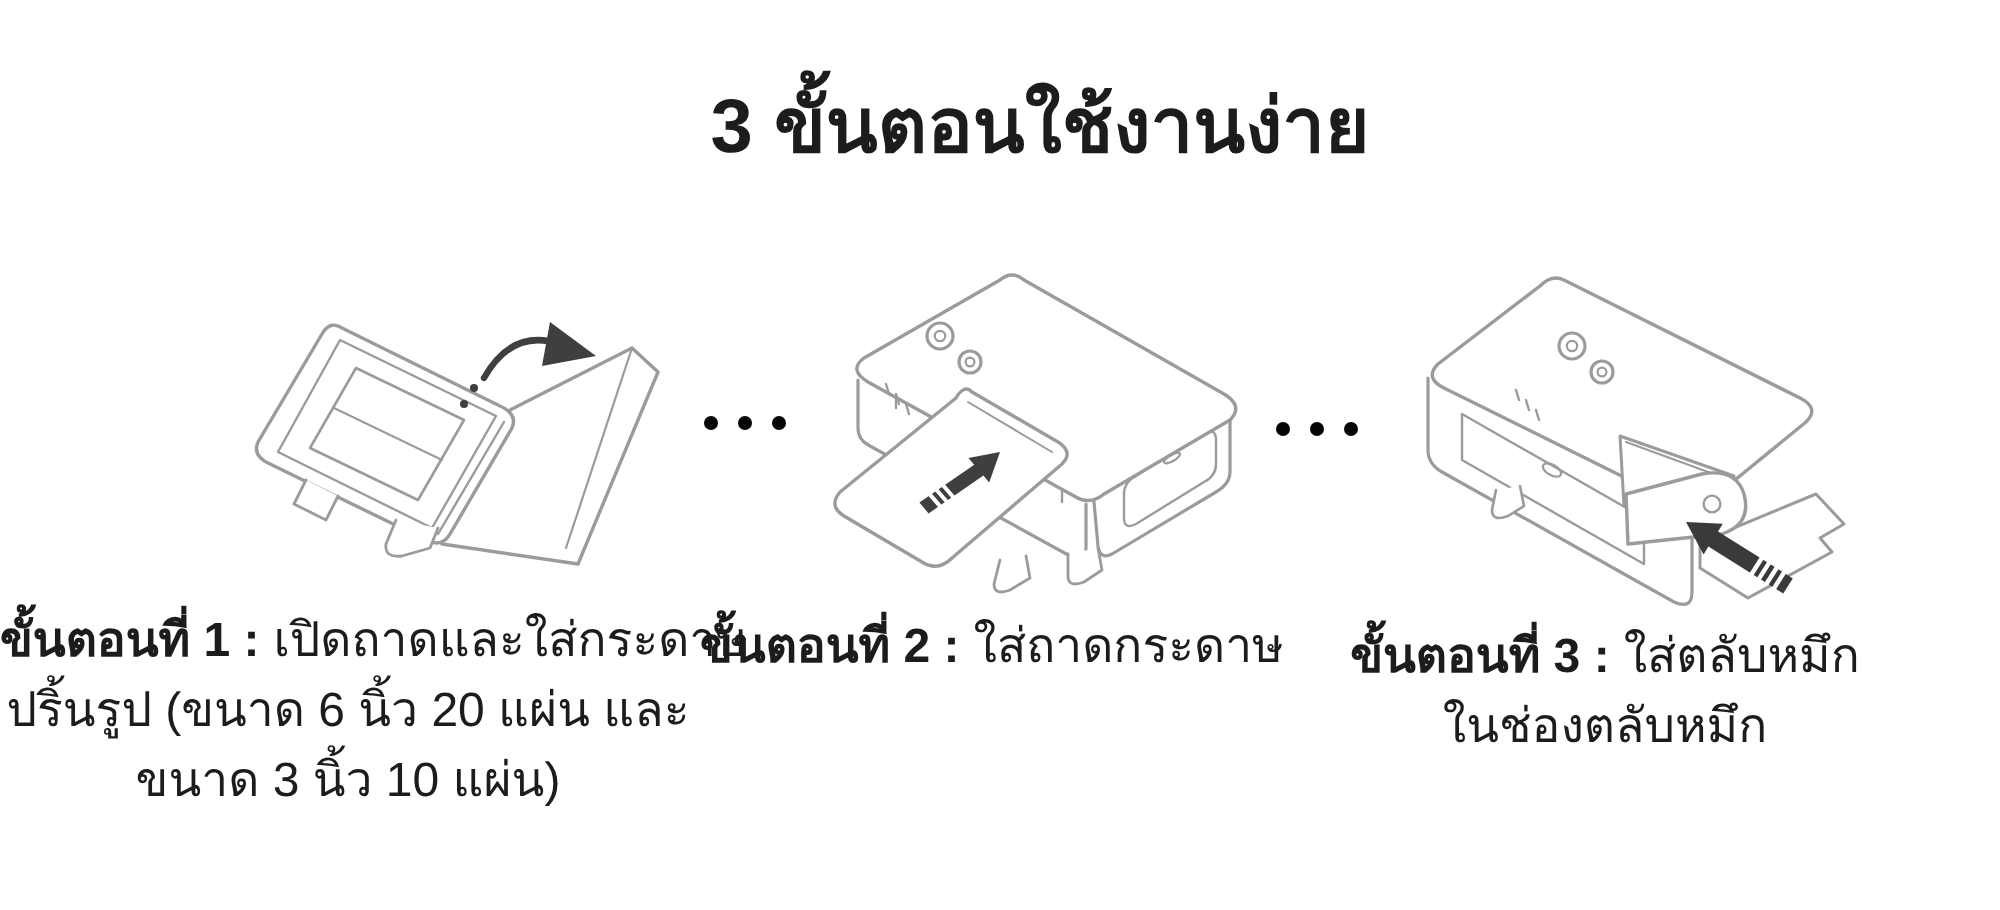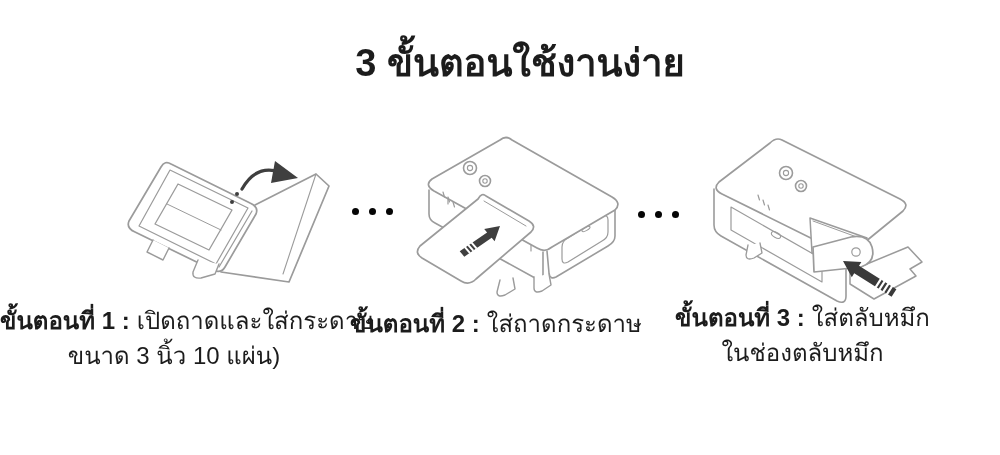--- a/index.html
+++ b/index.html
@@ -130,23 +130,24 @@
 
     <g fill="#3a3a3a" stroke="none">
       <polygon points="145,130 163.4,130.9 161,134.7 198.4,158.2 193.6,165.8 156.2,142.3 153.8,146.2"></polygon>
       <path d="M194.2,154.9 L188.8,163.5 M190.5,152.6 L185.1,161.1 M186.7,150.2 L181.3,158.7 M183,147.9 L177.6,156.4" stroke="#ffffff" stroke-width="2.2"></path>
     </g>
   </svg>
 </div>
 
 <div class="caption" style="left:0px;top:303px;width:348px;">
   <div class="cap-line"><span class="cap-prefix">ขั้นตอนที่ 1 :</span><span>เปิดถาดและใส่กระดาษ</span></div>
+  <div class="cap-line">ปริ้นรูป (ขนาด 6 นิ้ว 20 แผ่น และ</div>
   <div class="cap-line">ขนาด 3 นิ้ว 10 แผ่น)</div>
 </div>
 
 <div class="caption" style="left:350px;top:306px;width:290px;">
   <div class="cap-line"><span class="cap-prefix">ขั้นตอนที่ 2 :</span><span>ใส่ถาดกระดาษ</span></div>
 </div>
 
-<div class="caption" style="left:660px;top:300px;width:285px;">
+<div class="caption" style="left:660px;top:311px;width:285px;">
   <div class="cap-line"><span class="cap-prefix">ขั้นตอนที่ 3 :</span><span>ใส่ตลับหมึก</span></div>
   <div class="cap-line">ในช่องตลับหมึก</div>
 </div>
 
 </body></html>

